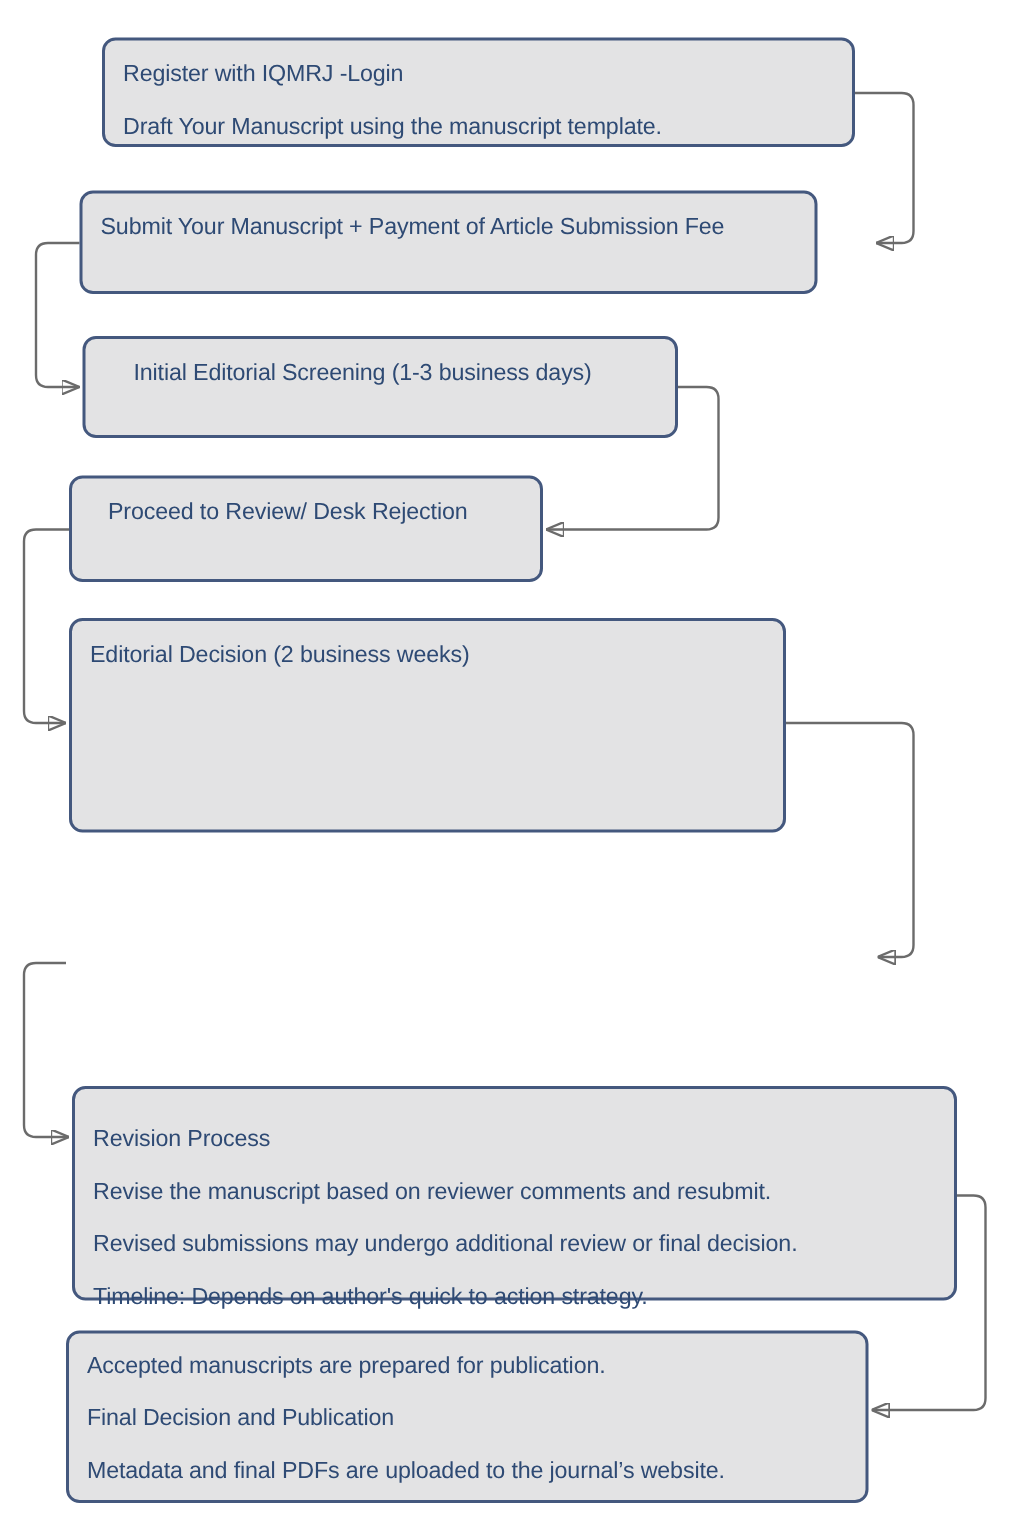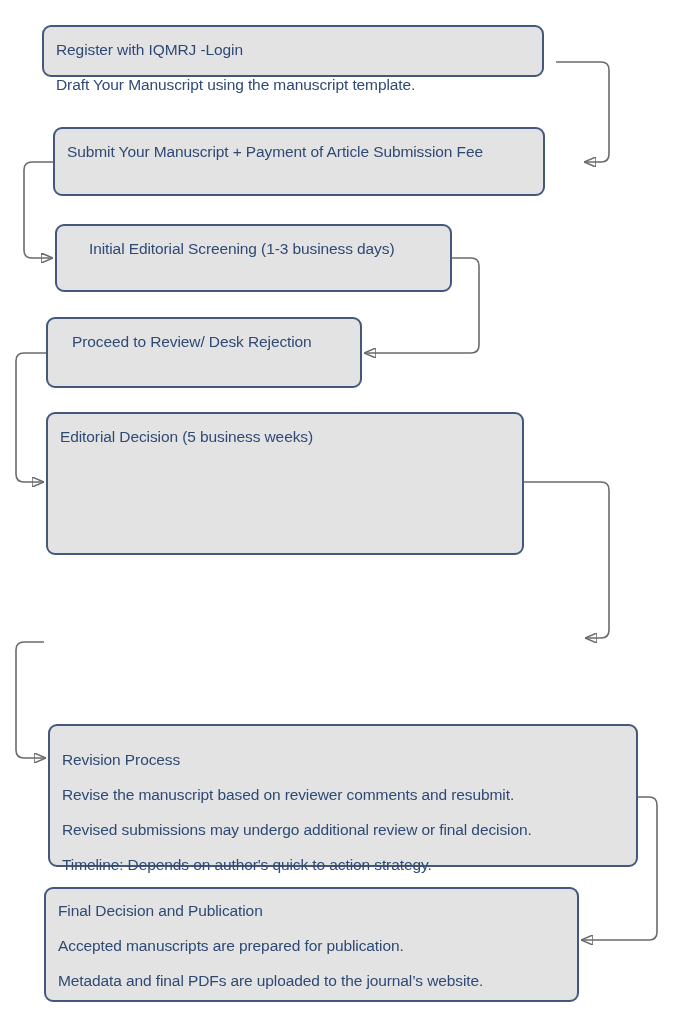--- a/index.html
+++ b/index.html
@@ -14,21 +14,21 @@
   }
   .edges{position:absolute;left:0;top:0;width:678px;height:1024px;}
   .edges path{fill:none;stroke:var(--aline);stroke-width:1.6px;}
   .node{
     position:absolute;background:var(--fill);
     border:2px solid var(--border);border-radius:9px;
     padding:5px 12px;color:var(--text);font-size:15.5px;
     letter-spacing:-0.1px;
   }
   .line{height:35px;display:flex;align-items:center;white-space:nowrap;}
-  #b1{left:42px;top:25px;width:502px;height:52px;}
+  #b1{left:68px;top:25px;width:502px;height:73px;}
   #b2{left:53px;top:127px;width:492px;height:69px;}
   #b3{left:55px;top:224px;width:397px;height:68px;padding-left:32px;}
   #b4{left:46px;top:317px;width:316px;height:71px;padding-left:24px;}
   #b5{left:46px;top:412px;width:478px;height:143px;}
   #b6{left:44px;top:569px;width:539px;height:143px;}
   #b7{left:48px;top:724px;width:590px;height:143px;padding-top:16px;}
   #b7 .line{height:35px;}
   #b8{left:44px;top:887px;width:535px;height:115px;padding-top:4px;}
   #b8 .line{height:35px;}
 </style>
@@ -63,31 +63,31 @@
 
   <div class="node" id="b3">
     <div class="line">Initial Editorial Screening (1-3 business days)</div>
   </div>
 
   <div class="node" id="b4">
     <div class="line">Proceed to Review/ Desk Rejection</div>
   </div>
 
   <div class="node" id="b5">
-    <div class="line">Editorial Decision (5 business weeks)</div>
+    <div class="line">Editorial Decision (2 business weeks)</div>
     <div class="line"></div>
   </div>
 
 
   <div class="node" id="b7">
     <div class="line">Revision Process</div>
     <div class="line">Revise the manuscript based on reviewer comments and resubmit.</div>
     <div class="line">Revised submissions may undergo additional review or final decision.</div>
     <div class="line">Timeline: Depends on author's quick to action strategy.</div>
   </div>
 
   <div class="node" id="b8">
+    <div class="line">Accepted manuscripts are prepared for publication.</div>
     <div class="line">Final Decision and Publication</div>
-    <div class="line">Accepted manuscripts are prepared for publication.</div>
     <div class="line">Metadata and final PDFs are uploaded to the journal’s website.</div>
   </div>
 
 </div>
 
 </body></html>

